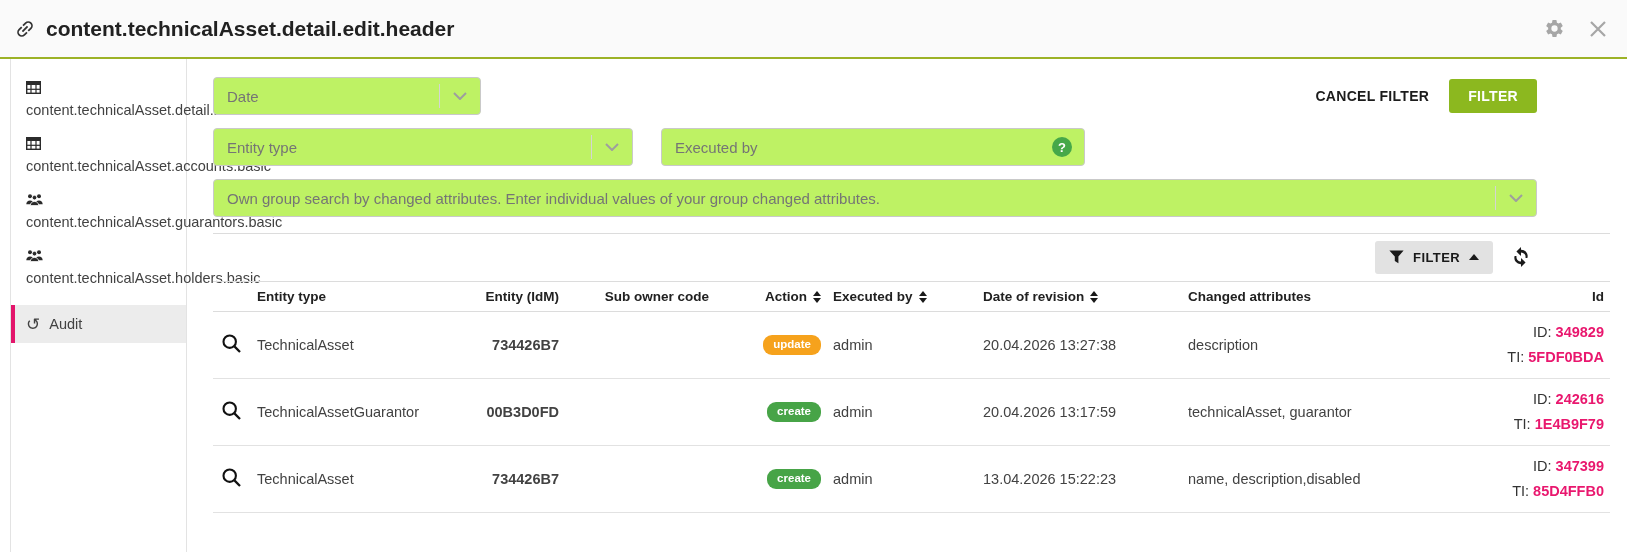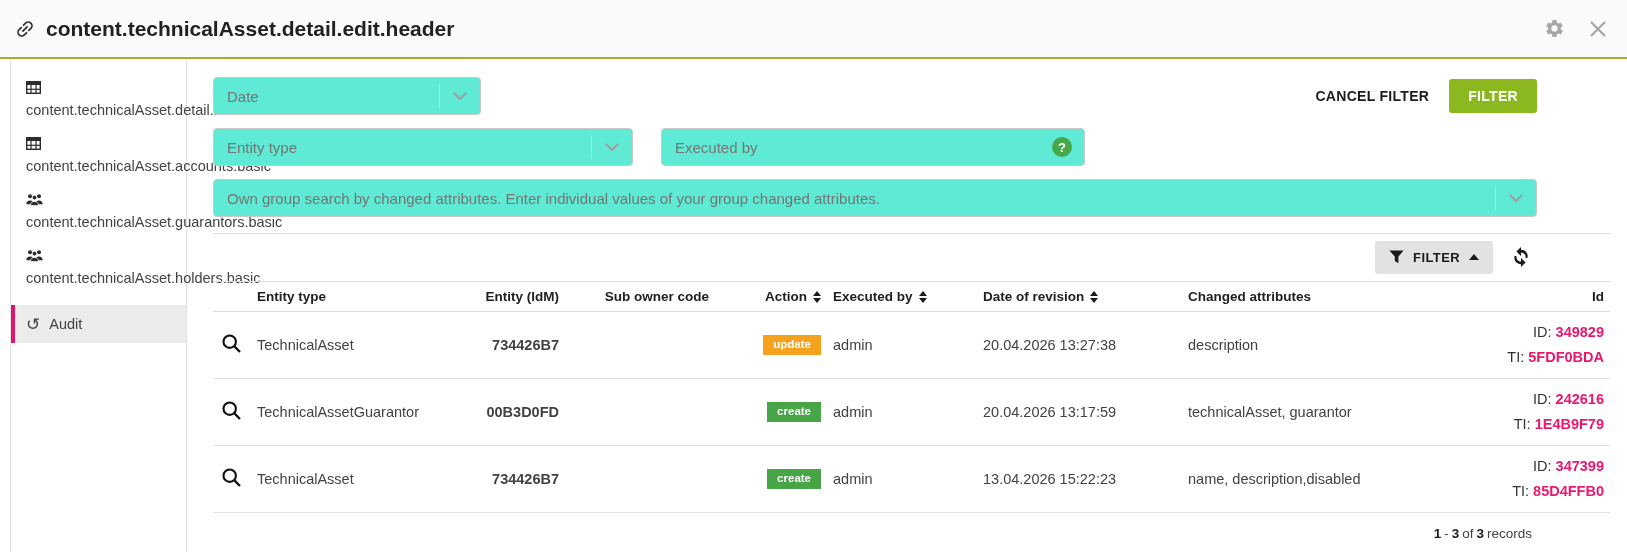--- a/index.html
+++ b/index.html
@@ -45,21 +45,21 @@
   }
   .side-item.selected .s-icon { display: inline-flex; height: auto; }
   .history-glyph { font-size: 17px; color: #424242; line-height: 1; }
 
   .main { flex: 1; min-width: 0; padding: 18px 17px 0 26px; background: transparent; }
 
   
   .frow { display: flex; align-items: center; margin-bottom: 13px; }
   .input-box {
     height: 38px; border: 1px solid #c9c9c9; border-radius: 4px;
-    background: #5eead4; display: flex; align-items: center; overflow: hidden;
+    background: #bef264; display: flex; align-items: center; overflow: hidden;
   }
   .input-box input {
     border: none; outline: none; flex: 1; min-width: 0;
     font-family: "Liberation Sans", sans-serif;
     font-size: 15px; color: #424242; padding: 0 13px; background: transparent;
   }
   .input-box input::placeholder { color: #757575; opacity: 1; }
   .chev-wrap { display: flex; align-items: center; padding-right: 13px; cursor: pointer; flex-shrink: 0; }
   .chev-divider { width: 1px; height: 24px; background: #d4d4d4; margin-right: 13px; }
   .help-badge {
@@ -119,21 +119,21 @@
   .audit td { padding: 8px 6px; font-size: 14.5px; color: #424242; border-bottom: 1px solid #e2e2e2; height: 63px; vertical-align: middle; }
   .al { text-align: left; } .ac { text-align: right; } .ar { text-align: right; }
   .th-flex { display: inline-flex; align-items: center; gap: 6px; }
   .sort { display: inline-flex; flex-direction: column; gap: 2px; }
   .sort i { display: block; width: 0; height: 0; border-left: 4px solid transparent; border-right: 4px solid transparent; }
   .sort .up { border-bottom: 5px solid #1a1a1a; }
   .sort .dn { border-top: 5px solid #1a1a1a; }
   .pink { color: #e9176e; font-weight: 700; }
   .badge {
     display: inline-block; color: #fff; font-size: 11.5px; font-weight: 700;
-    padding: 4px 10px; border-radius: 0; line-height: 1;
+    padding: 4px 10px; border-radius: 9px; line-height: 1;
   }
   .cell-top { vertical-align: top; padding-top: 14px; }
   .id-cell { padding-right: 78px; line-height: 25px; font-size: 13.5px; white-space: nowrap; }
   .id-cell .lbl { color: #333; }
   .th-id { padding-right: 78px; }
   .mag-btn { background: none; border: none; cursor: pointer; padding: 0 0 0 2px; display: inline-flex; }
 
   .pagination { text-align: right; padding: 13px 78px 0 0; font-size: 13.5px; color: #424242; }
   .pagination b { color: #1a1a1a; }
   .pagination span { margin-left: 3px; }
@@ -392,18 +392,15 @@
           <td class="al cell-top">13.04.2026 15:22:23</td>
           <td class="al cell-top">name, description,disabled</td>
           <td class="ar id-cell">
             <span class="lbl">ID:</span> <span class="pink">347399</span><br>
             <span class="lbl">TI:</span> <span class="pink">85D4FFB0</span>
           </td>
         </tr>
       </tbody>
     </table>
 
-    <div class="pagination">
-      <b>1</b><span>-</span><span><b>3</b></span><span>of</span><span><b>3</b></span><span>records</span>
-    </div>
 
   </div>
 </div>
 
 </body></html>

